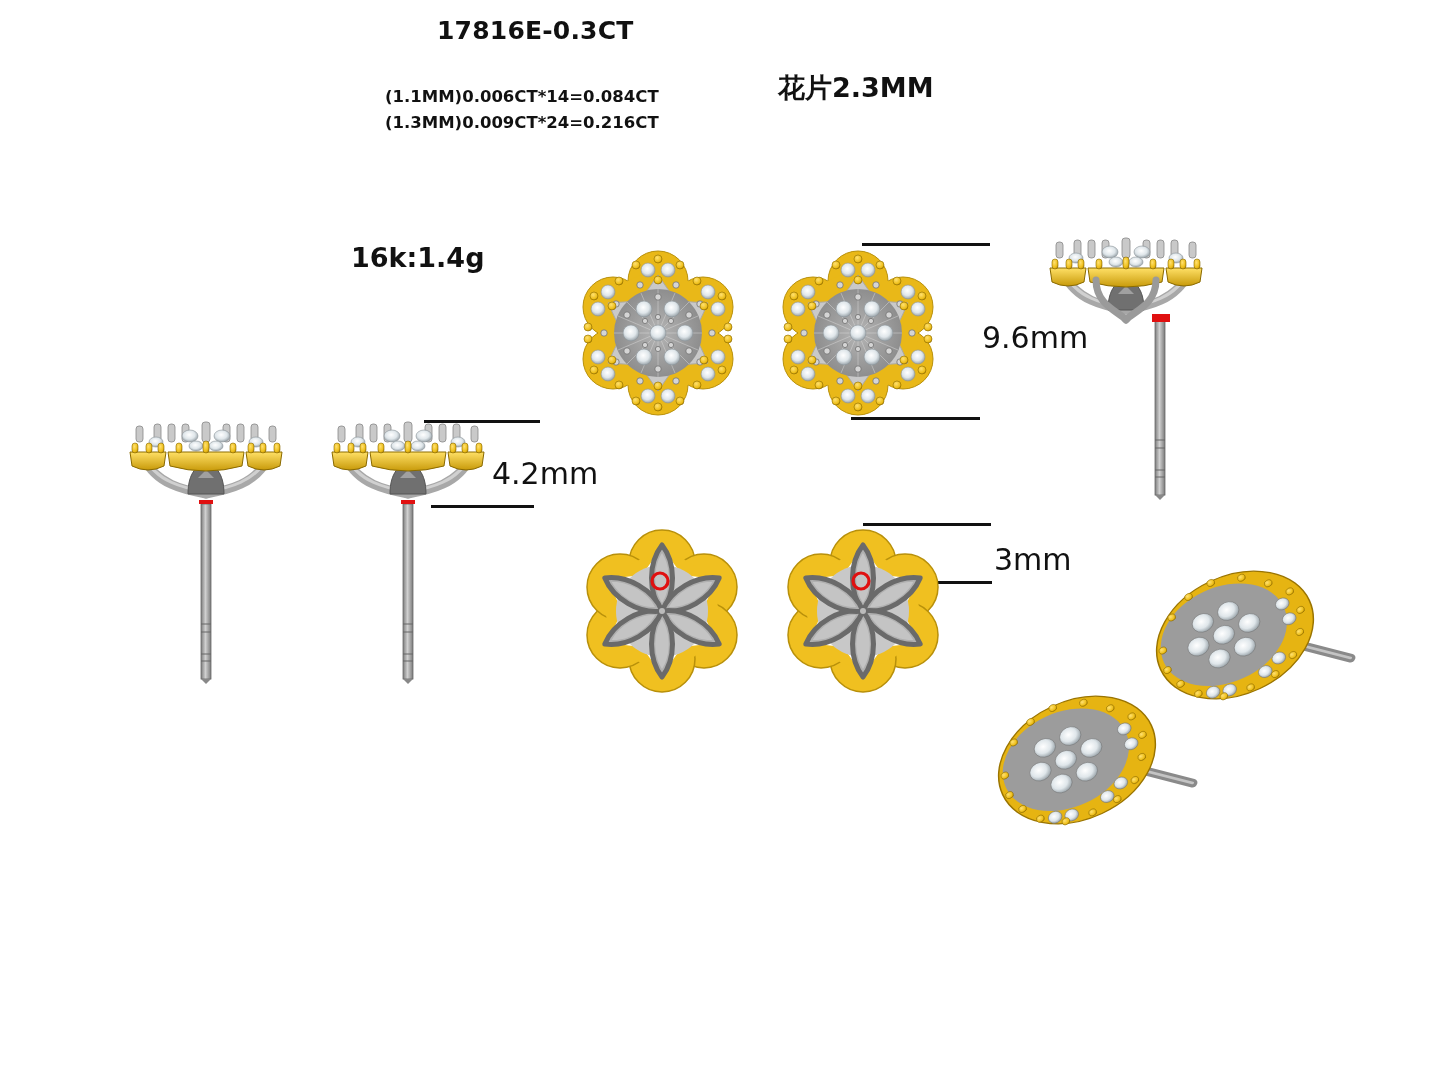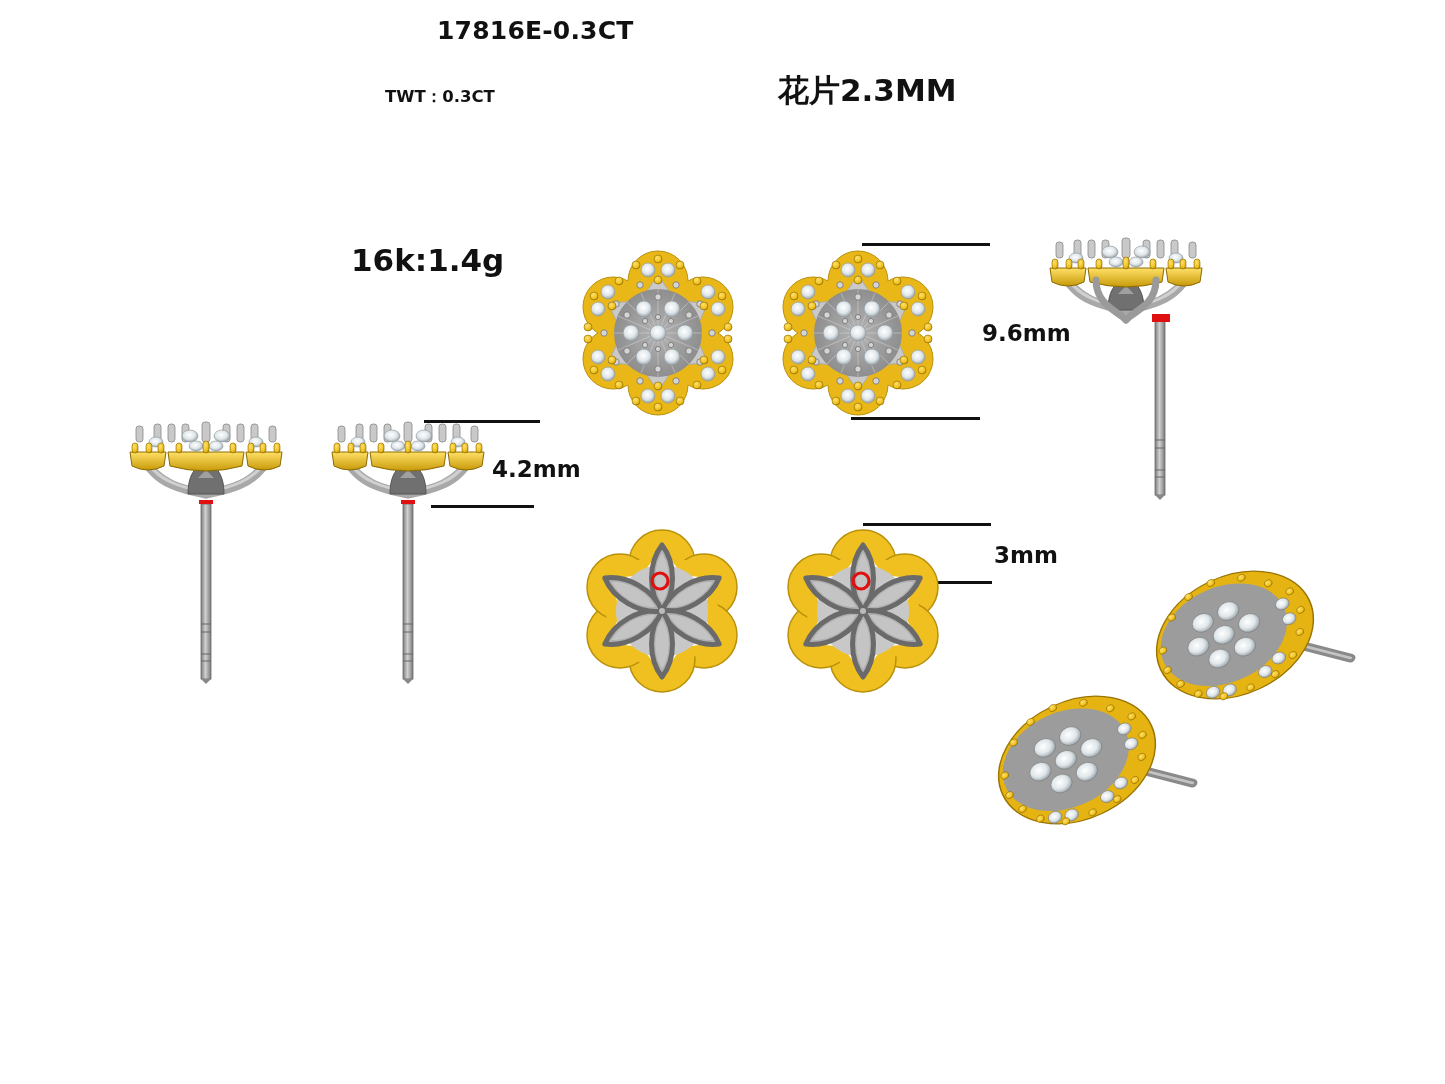--- a/index.html
+++ b/index.html
@@ -2,32 +2,33 @@
 <html><head>
 <meta charset="utf-8">
 <style>
   html, body { margin: 0; padding: 0; background: #ffffff; }
   body { width: 1445px; height: 1084px; position: relative; overflow: hidden;
          font-family: "DejaVu Sans", "Liberation Sans", sans-serif; color: #111; }
   .abs { position: absolute; }
   .title { left: 437px; top: 16px; font-size: 25px; font-weight: bold; letter-spacing: 0.2px; }
   .specs { left: 385px; top: 84px; font-size: 16.5px; font-weight: bold; line-height: 26px; }
   .specs div { white-space: nowrap; }
-  .label-lg { font-size: 31px; font-weight: bold; white-space: nowrap; }
-  .dim { font-size: 23px; font-weight: bold; white-space: nowrap; }
+  .label-lg { font-size: 27px; font-weight: bold; white-space: nowrap; }
+  .dim { font-size: 30px; font-weight: normal; white-space: nowrap; }
   .rule { position: absolute; height: 3px; background: #111; }
   svg { position: absolute; overflow: visible; }
 </style>
 </head>
 <body>
 
 <div class="abs title">17816E-0.3CT</div>
 
 <div class="abs specs">
-  <div>TWT：0.3CT</div>
+  <div>(1.1MM)0.006CT*14=0.084CT</div>
+  <div>(1.3MM)0.009CT*24=0.216CT</div>
 </div>
 
 <div class="abs label-lg" style="left:351px; top:242px;">16k:1.4g</div>
 <div class="abs label-lg" style="left:778px; top:70px;">花片2.3MM</div>
 
 <div class="rule" style="left:862px; top:243px; width:128px;"></div>
 <div class="rule" style="left:851px; top:417px; width:129px;"></div>
 <div class="abs dim" style="left:982px; top:320px;">9.6mm</div>
 
 <div class="rule" style="left:424px; top:420px; width:116px;"></div>

